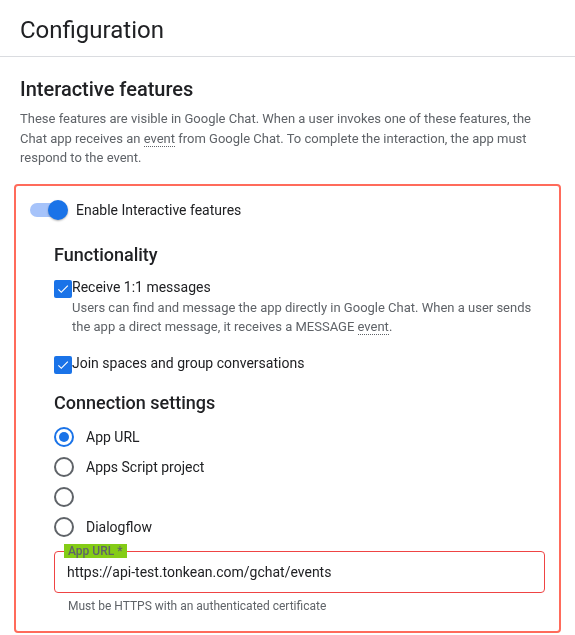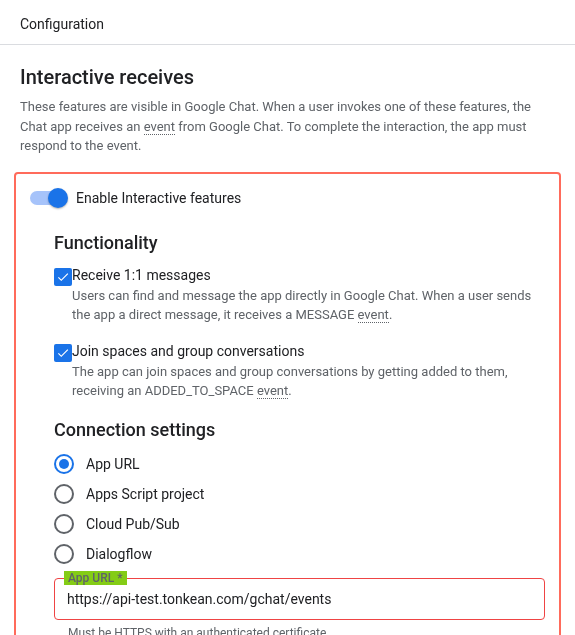--- a/index.html
+++ b/index.html
@@ -6,21 +6,21 @@
     body {
       font-family: 'Google Sans', Roboto, Arial, sans-serif;
       font-size: 14px;
       color: #202124;
       background: #fff;
       width: 575px;
     }
     .header {
       padding: 16px 20px 12px 20px;
       border-bottom: 1px solid #dadce0;
-      font-size: 14px;
+      font-size: 24px;
       font-weight: 400;
       color: #202124;
     }
     .content {
       padding: 20px 20px 0 20px;
     }
     .section-title {
       font-size: 20px;
       font-weight: 500;
       margin-bottom: 8px;
@@ -178,21 +178,21 @@
     }
   </style>
 </head>
 <body>
 
 <div class="header">
   <span>Configuration</span>
 </div>
 
 <div class="content">
-  <div class="section-title">Interactive receives</div>
+  <div class="section-title">Interactive features</div>
   <div class="section-desc">
     <span>These features are visible in Google Chat. When a user invokes one of these features, the Chat app receives an </span><a class="link">event</a><span> from Google Chat. To complete the interaction, the app must respond to the event.</span>
   </div>
 
   <div class="highlight-box">
 
     <div class="toggle-row">
       <div class="toggle">
         <div class="toggle-thumb"></div>
       </div>
@@ -217,41 +217,37 @@
       </div>
 
       <div class="checkbox-row">
         <div class="checkbox">
           <svg viewBox="0 0 24 24">
               <path d="M9 16.17L4.83 12l-1.42 1.41L9 19 21 7l-1.41-1.41z"></path>
             </svg>
         </div>
         <div class="checkbox-content">
           <div class="checkbox-label">Join spaces and group conversations</div>
-          <div class="checkbox-desc">
-            <span>The app can join spaces and group conversations by getting added to them, receiving an ADDED_TO_SPACE </span><a class="link">event</a><span>.</span>
-          </div>
         </div>
       </div>
 
       <div class="subsection-title">Connection settings</div>
 
       <div class="radio-row">
         <div class="radio selected">
             <div class="radio-dot"></div>
           </div>
         <span class="radio-label">App URL</span>
       </div>
       <div class="radio-row">
         <div class="radio"></div>
         <span class="radio-label">Apps Script project</span>
       </div>
       <div class="radio-row">
         <div class="radio"></div>
-        <span class="radio-label">Cloud Pub/Sub</span>
       </div>
       <div class="radio-row">
         <div class="radio"></div>
         <span class="radio-label">Dialogflow</span>
       </div>
 
       <div class="input-wrapper">
         <span class="floating-label">App URL *</span>
         <input type="text" class="text-input" value="https://api-test.tonkean.com/gchat/events" style="">
       </div>

